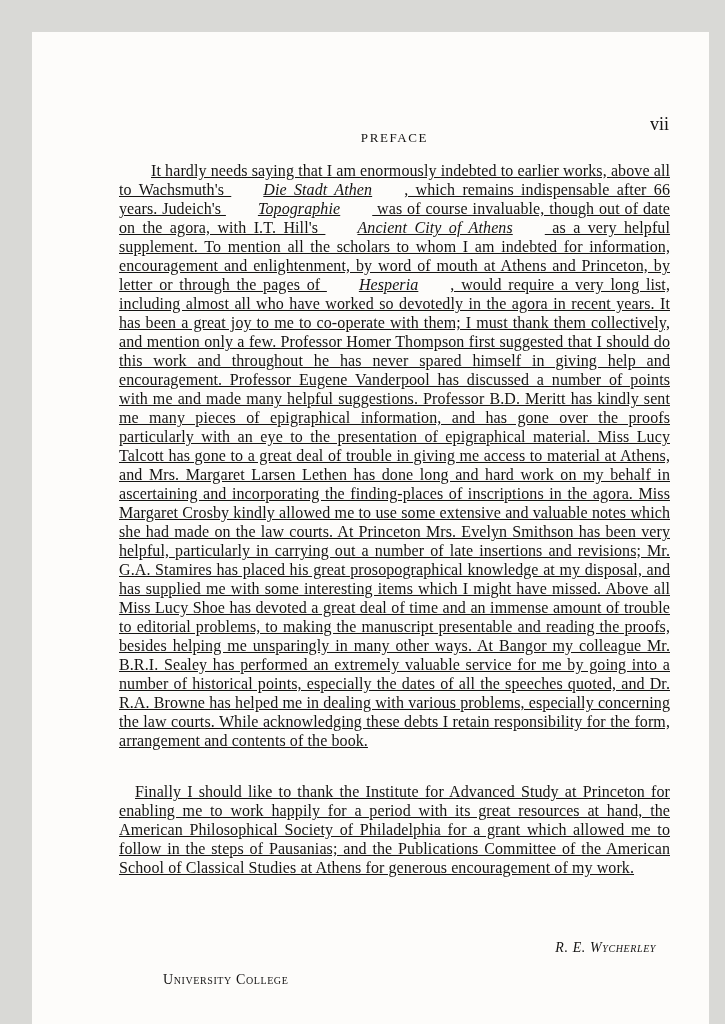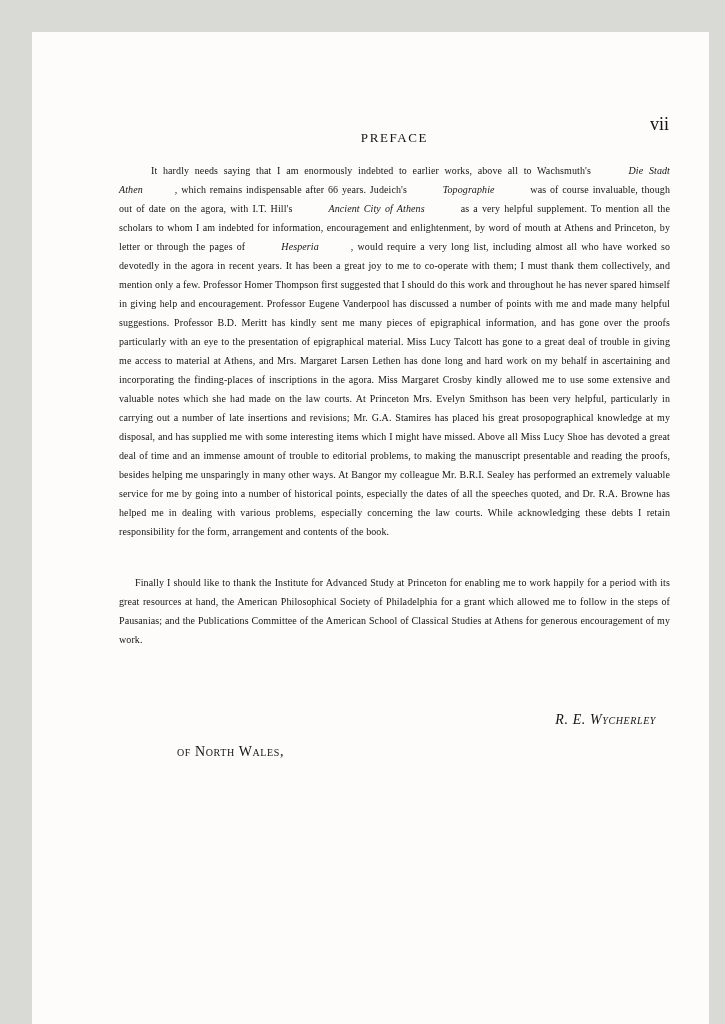--- a/index.html
+++ b/index.html
@@ -35,25 +35,26 @@
     font-weight: 400;
     letter-spacing: 1.6px;
   }
   .page-number {
     position: absolute;
     right: 1px;
     top: 0;
     font-size: 18px;
   }
   .body-para {
-    font-size: 10px;
+    font-size: 16px;
     line-height: 19px;
     text-align: justify;
     text-indent: 16px;
     letter-spacing: 0.1px;
+    text-decoration: underline;
   }
   .body-para em { font-style: italic; }
   .signature {
     margin-top: 29px;
     font-size: 14px;
     line-height: 19px;
     position: relative;
   }
   .sig-left { margin-left: 12px; }
   .sc {
@@ -78,19 +79,20 @@
       <div class="page-title">PREFACE</div>
       <div class="page-number">vii</div>
     </div>
 
     <p class="body-para"><span>It hardly needs saying that I am enormously indebted to earlier works, above all to Wachsmuth's </span><em>Die Stadt Athen</em><span>, which remains indispensable after 66 years. Judeich's </span><em>Topographie</em><span> was of course invaluable, though out of date on the agora, with I.T. Hill's </span><em>Ancient City of Athens</em><span> as a very helpful supplement. To mention all the scholars to whom I am indebted for information, encouragement and enlightenment, by word of mouth at Athens and Princeton, by letter or through the pages of </span><em>Hesperia</em><span>, would require a very long list, including almost all who have worked so devotedly in the agora in recent years. It has been a great joy to me to co-operate with them; I must thank them collectively, and mention only a few. Professor Homer Thompson first suggested that I should do this work and throughout he has never spared himself in giving help and encouragement. Professor Eugene Vanderpool has discussed a number of points with me and made many helpful suggestions. Professor B.D. Meritt has kindly sent me many pieces of epigraphical information, and has gone over the proofs particularly with an eye to the presentation of epigraphical material. Miss Lucy Talcott has gone to a great deal of trouble in giving me access to material at Athens, and Mrs. Margaret Larsen Lethen has done long and hard work on my behalf in ascertaining and incorporating the finding-places of inscriptions in the agora. Miss Margaret Crosby kindly allowed me to use some extensive and valuable notes which she had made on the law courts. At Princeton Mrs. Evelyn Smithson has been very helpful, particularly in carrying out a number of late insertions and revisions; Mr. G.A. Stamires has placed his great prosopographical knowledge at my disposal, and has supplied me with some interesting items which I might have missed. Above all Miss Lucy Shoe has devoted a great deal of time and an immense amount of trouble to editorial problems, to making the manuscript presentable and reading the proofs, besides helping me unsparingly in many other ways. At Bangor my colleague Mr. B.R.I. Sealey has performed an extremely valuable service for me by going into a number of historical points, especially the dates of all the speeches quoted, and Dr. R.A. Browne has helped me in dealing with various problems, especially concerning the law courts. While acknowledging these debts I retain responsibility for the form, arrangement and contents of the book.</span></p>
 
     <p class="body-para">Finally I should like to thank the Institute for Advanced Study at Princeton for enabling me to work happily for a period with its great resources at hand, the American Philosophical Society of Philadelphia for a grant which allowed me to follow in the steps of Pausanias; and the Publications Committee of the American School of Classical Studies at Athens for generous encouragement of my work.</p>
 
     <div class="signature">
       <div class="sig-left">
+        <div class="sc sig-line-1">University College</div>
         <div class="sc sig-line-2">of North Wales,</div>
       </div>
       <div class="sc sig-author">R. E. Wycherley</div>
     </div>
 
   </div>
 </div>
 
 </body></html>

